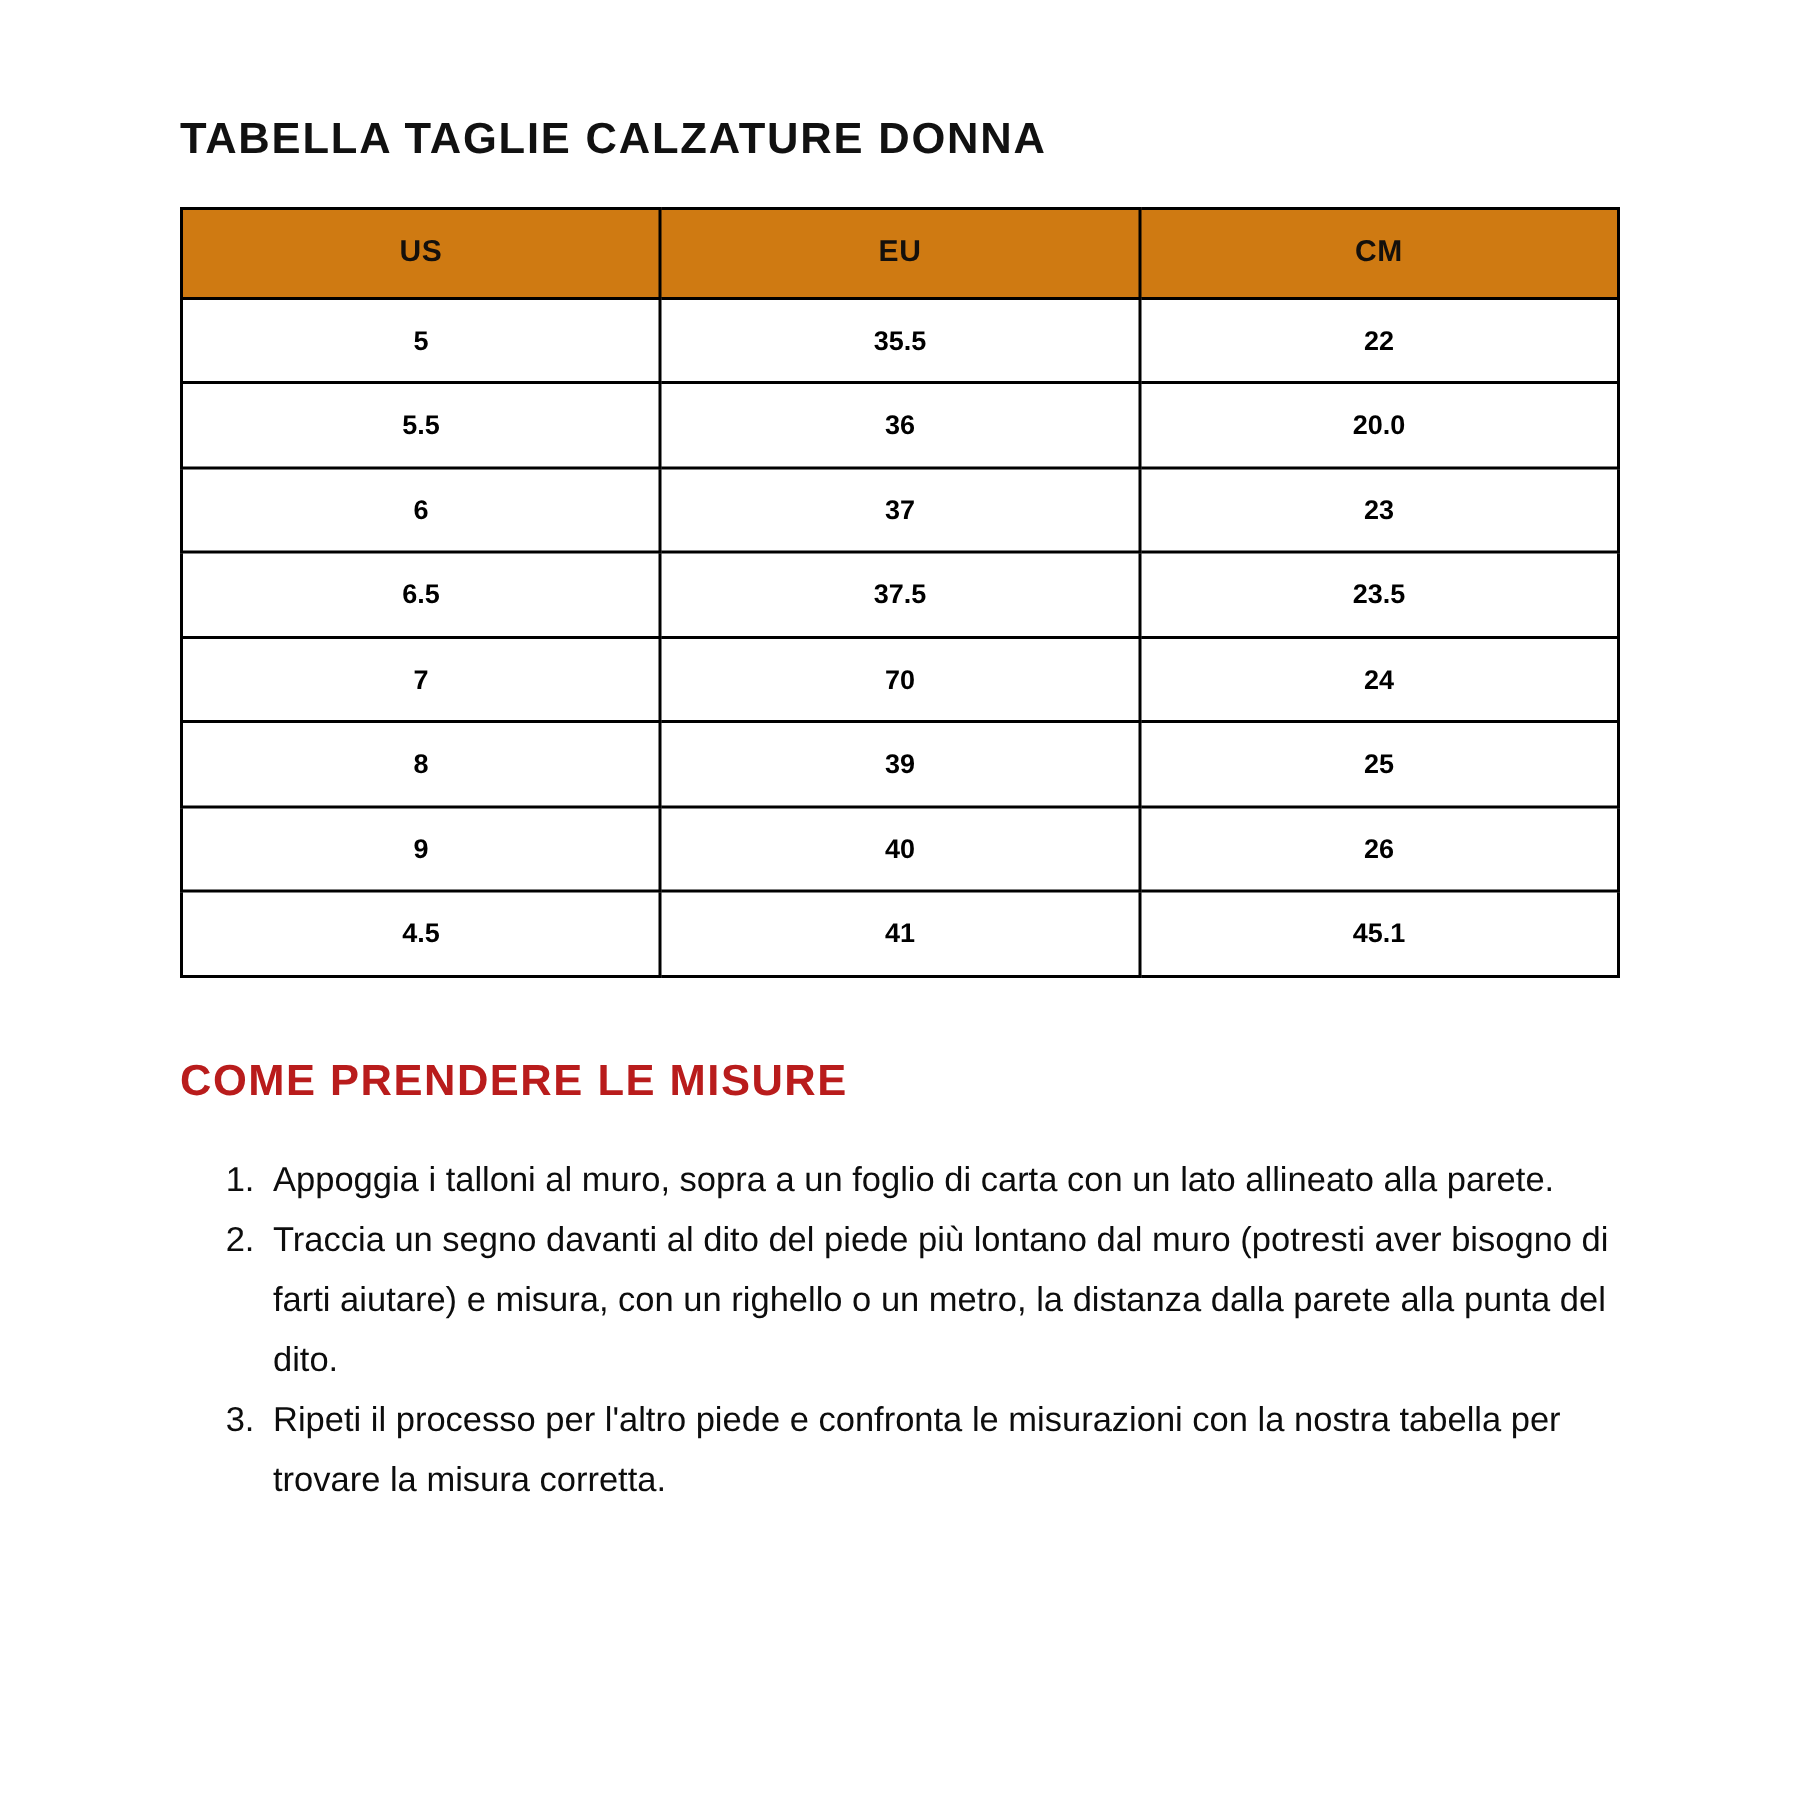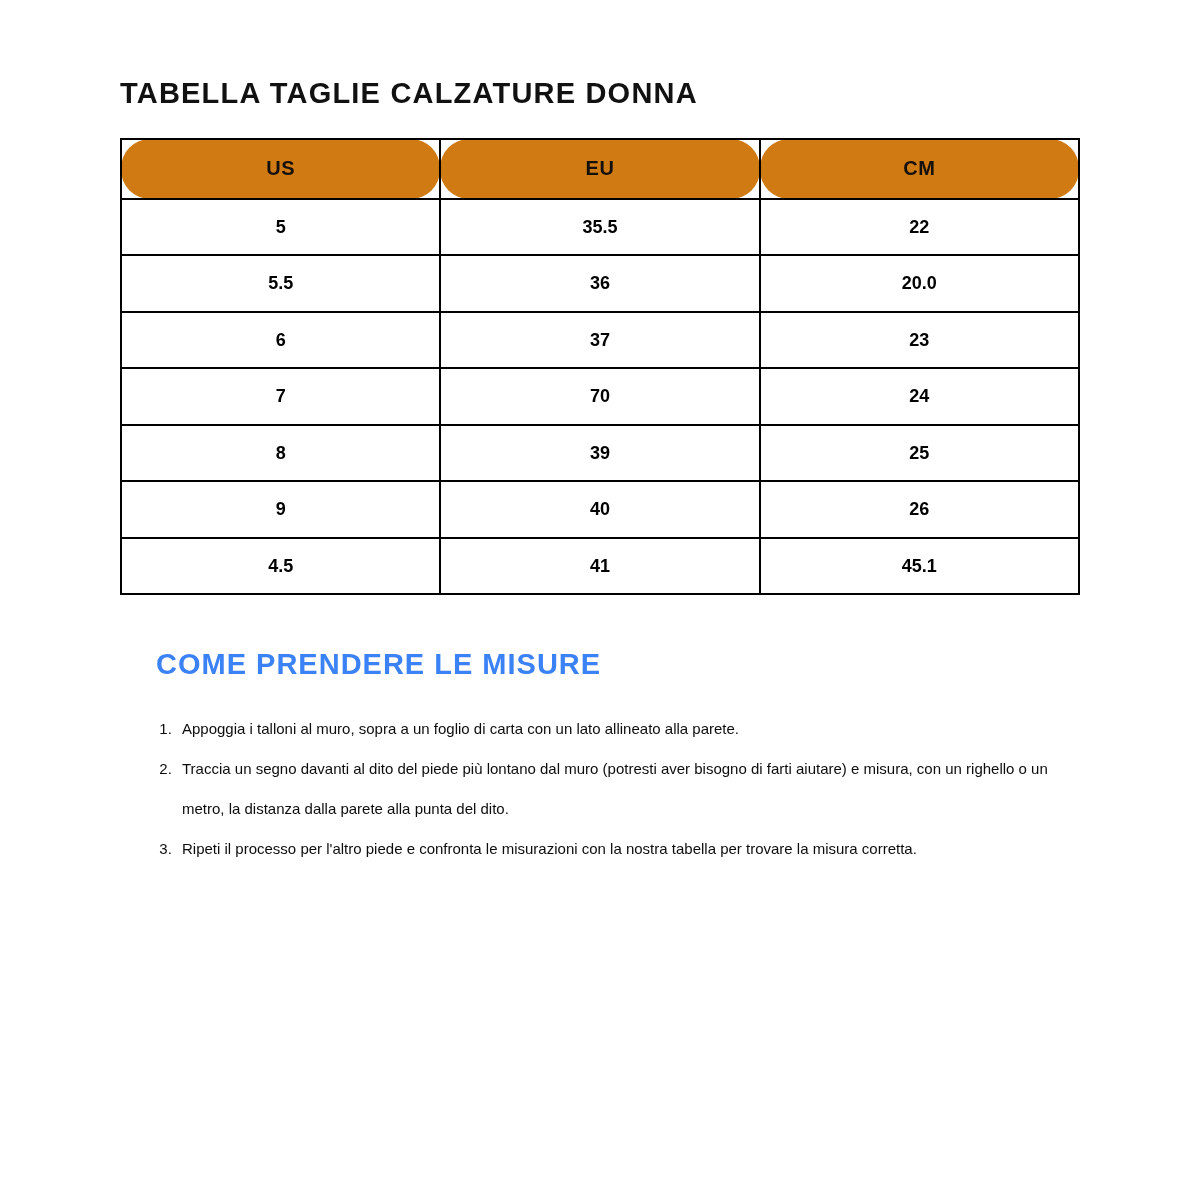--- a/index.html
+++ b/index.html
@@ -1,15 +1,15 @@
 <!DOCTYPE html>
 <html style="--header-bg: #cf7a12; --border-color: #000000;"><head>
 <meta charset="utf-8">
 <style>
-  * { box-sizing: border-box; margin: 0; padding: 0; border-radius: 29px; }
+  * { box-sizing: border-box; margin: 0; padding: 0; }
   html, body {
     width: 1200px;
     height: 1200px;
     background: #ffffff;
     font-family: "Liberation Sans", sans-serif;
     color: #000000;
   }
   .page {
     width: 1200px;
     height: 1200px;
@@ -49,25 +49,24 @@
     font-size: 18px;
     background: #ffffff;
   }
   .measure-title {
     font-size: 29px;
     font-weight: bold;
     letter-spacing: 1px;
     line-height: 1.1;
     margin-top: 54px;
     margin-bottom: 22px;
-    color: #3b82f6;
-    margin-left: 36px;
+    color: #b91c1c;
   }
   ol.instructions {
-    font-size: 15px;
+    font-size: 23px;
     line-height: 40px;
     padding-left: 56px;
     color: #0d0d0d;
     margin-top: 28px;
   }
   ol.instructions li {
     padding-left: 6px;
     margin: 0;
   }
 </style>
@@ -96,20 +95,25 @@
           <td>5.5</td>
           <td>36</td>
           <td>20.0</td>
         </tr>
         <tr>
           <td>6</td>
           <td>37</td>
           <td>23</td>
         </tr>
         <tr>
+          <td>6.5</td>
+          <td>37.5</td>
+          <td>23.5</td>
+        </tr>
+        <tr>
           <td>7</td>
           <td>70</td>
           <td>24</td>
         </tr>
         <tr>
           <td>8</td>
           <td>39</td>
           <td>25</td>
         </tr>
         <tr>

